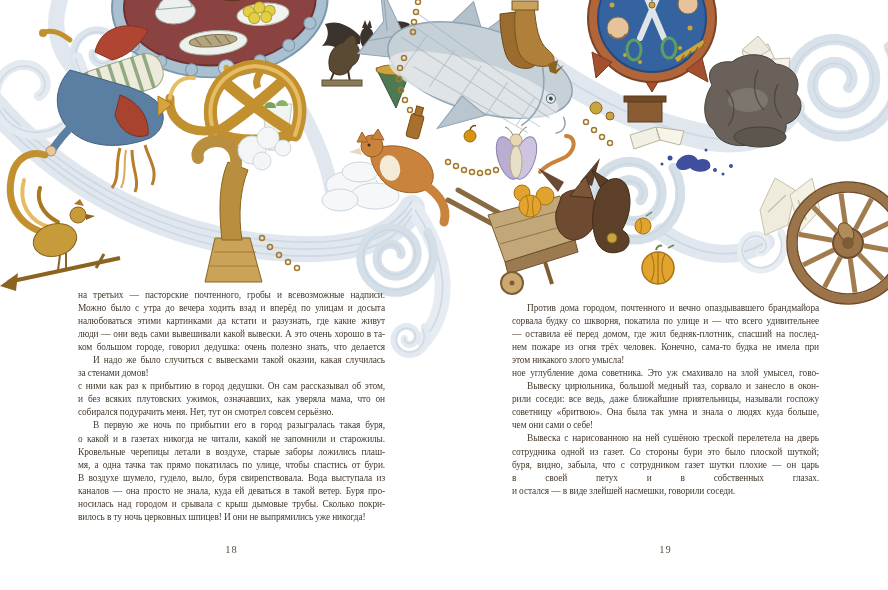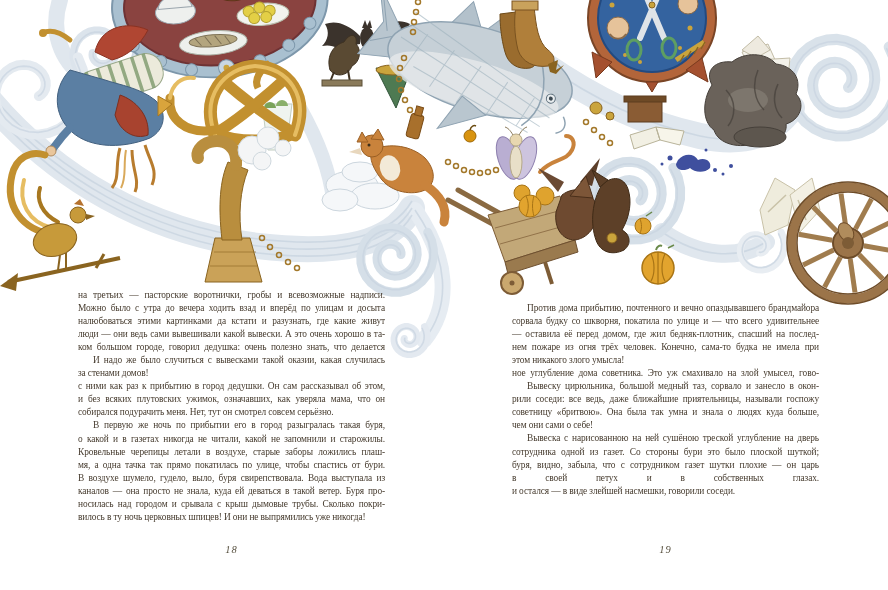--- a/index.html
+++ b/index.html
@@ -8,21 +8,21 @@
   #art{position:absolute;left:0;top:0;}
   .text-col{position:absolute;width:307px;color:#463b2e;font-size:9.4px;
             letter-spacing:-0.12px;}
   #left-col{left:78px;top:289px;}
   #right-col{left:512px;top:302px;}
   .line{height:13.05px;line-height:13.05px;text-align:justify;text-align-last:justify;
         white-space:nowrap;overflow:visible;}
   .line.para-end{text-align-last:left;}
   .line.indent{text-indent:15px;}
   .page-num{position:absolute;width:307px;text-align:center;top:544px;
-            font-style:italic;font-size:10.5px;color:#57503f;letter-spacing:1px;}
+            font-size:10.5px;color:#57503f;letter-spacing:1px;}
   #left-num{left:78px;} #right-num{left:512px;}
   .band{fill:none;stroke:#e0e7ee;stroke-width:26;stroke-linecap:round;}
   .band-tex{fill:none;stroke:#c7d3df;stroke-width:1.6;opacity:.75;}
 </style>
 </head>
 <body>
 
 <div id="stage">
 
 <svg id="art" width="888" height="380" viewBox="0 0 888 380">
@@ -361,51 +361,51 @@
       <line x1="855.5" y1="228.9" x2="871.5" y2="198.8"></line>
       <line x1="862.4" y1="236.0" x2="892.9" y2="221.1"></line>
     </g>
     <circle cx="848" cy="243" r="15" fill="#9b7449" stroke="#6e4c28" stroke-width="2"></circle>
     <ellipse cx="846" cy="232" rx="7" ry="10" fill="#b08c5c" stroke="#6e4c28" transform="rotate(-30 846 232)"></ellipse>
     <circle cx="848" cy="243" r="6" fill="#7d5c36"></circle>
   </g>
 </svg>
 
   <div id="left-col" class="text-col">
-      <div class="line">на третьих — пасторские воротнички, гробы и всевозможные надписи.</div>
+      <div class="line">на третьих — пасторские почтенного, гробы и всевозможные надписи.</div>
       <div class="line">Можно было с утра до вечера ходить взад и вперёд по улицам и досыта</div>
       <div class="line">налюбоваться этими картинками да кстати и разузнать, где какие живут</div>
       <div class="line">люди — они ведь сами вывешивали какой вывески. А это очень хорошо в та-</div>
       <div class="line">ком большом городе, говорил дедушка: очень полезно знать, что делается</div>
       <div class="line indent">И надо же было случиться с вывесками такой оказии, какая случилась</div>
       <div class="line para-end">за стенами домов!</div>
       <div class="line">с ними как раз к прибытию в город дедушки. Он сам рассказывал об этом,</div>
       <div class="line">и без всяких плутовских ужимок, означавших, как уверяла мама, что он</div>
       <div class="line para-end">собирался подурачить меня. Нет, тут он смотрел совсем серьёзно.</div>
       <div class="line indent">В первую же ночь по прибытии его в город разыгралась такая буря,</div>
       <div class="line">о какой и в газетах никогда не читали, какой не запомнили и старожилы.</div>
       <div class="line">Кровельные черепицы летали в воздухе, старые заборы ложились плаш-</div>
       <div class="line">мя, а одна тачка так прямо покатилась по улице, чтобы спастись от бури.</div>
       <div class="line">В воздухе шумело, гудело, выло, буря свирепствовала. Вода выступала из</div>
       <div class="line">каналов — она просто не знала, куда ей деваться в такой ветер. Буря про-</div>
       <div class="line">носилась над городом и срывала с крыш дымовые трубы. Сколько покри-</div>
       <div class="line para-end">вилось в ту ночь церковных шпицев! И они не выпрямились уже никогда!</div>
     </div>
   <div id="right-col" class="text-col">
-      <div class="line indent">Против дома прибытию, почтенного и вечно опаздывавшего брандмайора</div>
+      <div class="line indent">Против дома городом, почтенного и вечно опаздывавшего брандмайора</div>
       <div class="line">сорвала будку со шкворня, покатила по улице и — что всего удивительнее</div>
       <div class="line">— оставила её перед домом, где жил бедняк-плотник, спасший на послед-</div>
       <div class="line">нем пожаре из огня трёх человек. Конечно, сама-то будка не имела при</div>
       <div class="line para-end">этом никакого злого умысла!</div>
       <div class="line">ное углубление дома советника. Это уж смахивало на злой умысел, гово-</div>
       <div class="line indent">Вывеску цирюльника, большой медный таз, сорвало и занесло в окон-</div>
       <div class="line">рили соседи: все ведь, даже ближайшие приятельницы, называли госпожу</div>
       <div class="line">советницу «бритвою». Она была так умна и знала о людях куда больше,</div>
       <div class="line para-end">чем они сами о себе!</div>
-      <div class="line indent">Вывеска с нарисованною на ней сушёною треской углубление на дверь</div>
+      <div class="line indent">Вывеска с нарисованною на ней сушёною треской перелетела на дверь</div>
       <div class="line">сотрудника одной из газет. Со стороны бури это было плоской шуткой;</div>
       <div class="line">буря, видно, забыла, что с сотрудником газет шутки плохие — он царь</div>
       <div class="line">в своей петух и в собственных глазах.</div>
       <div class="line para-end">и остался — в виде злейшей насмешки, говорили соседи.</div>
     </div>
 
   <div id="left-num" class="page-num">18</div>
   <div id="right-num" class="page-num">19</div>
 </div>
 

